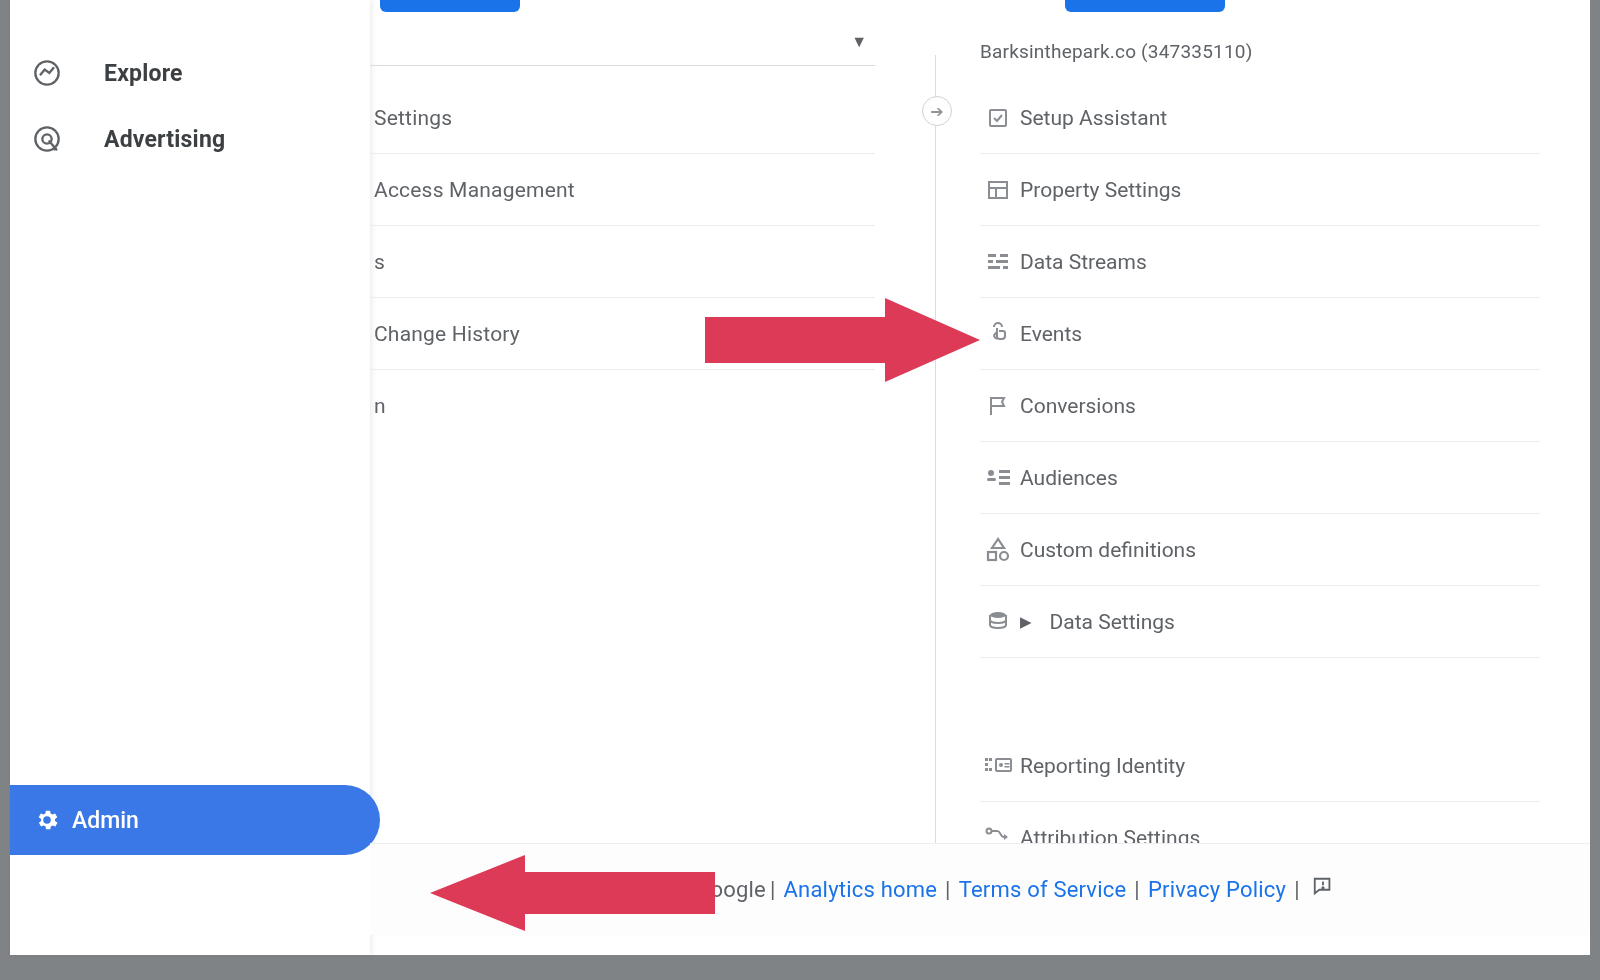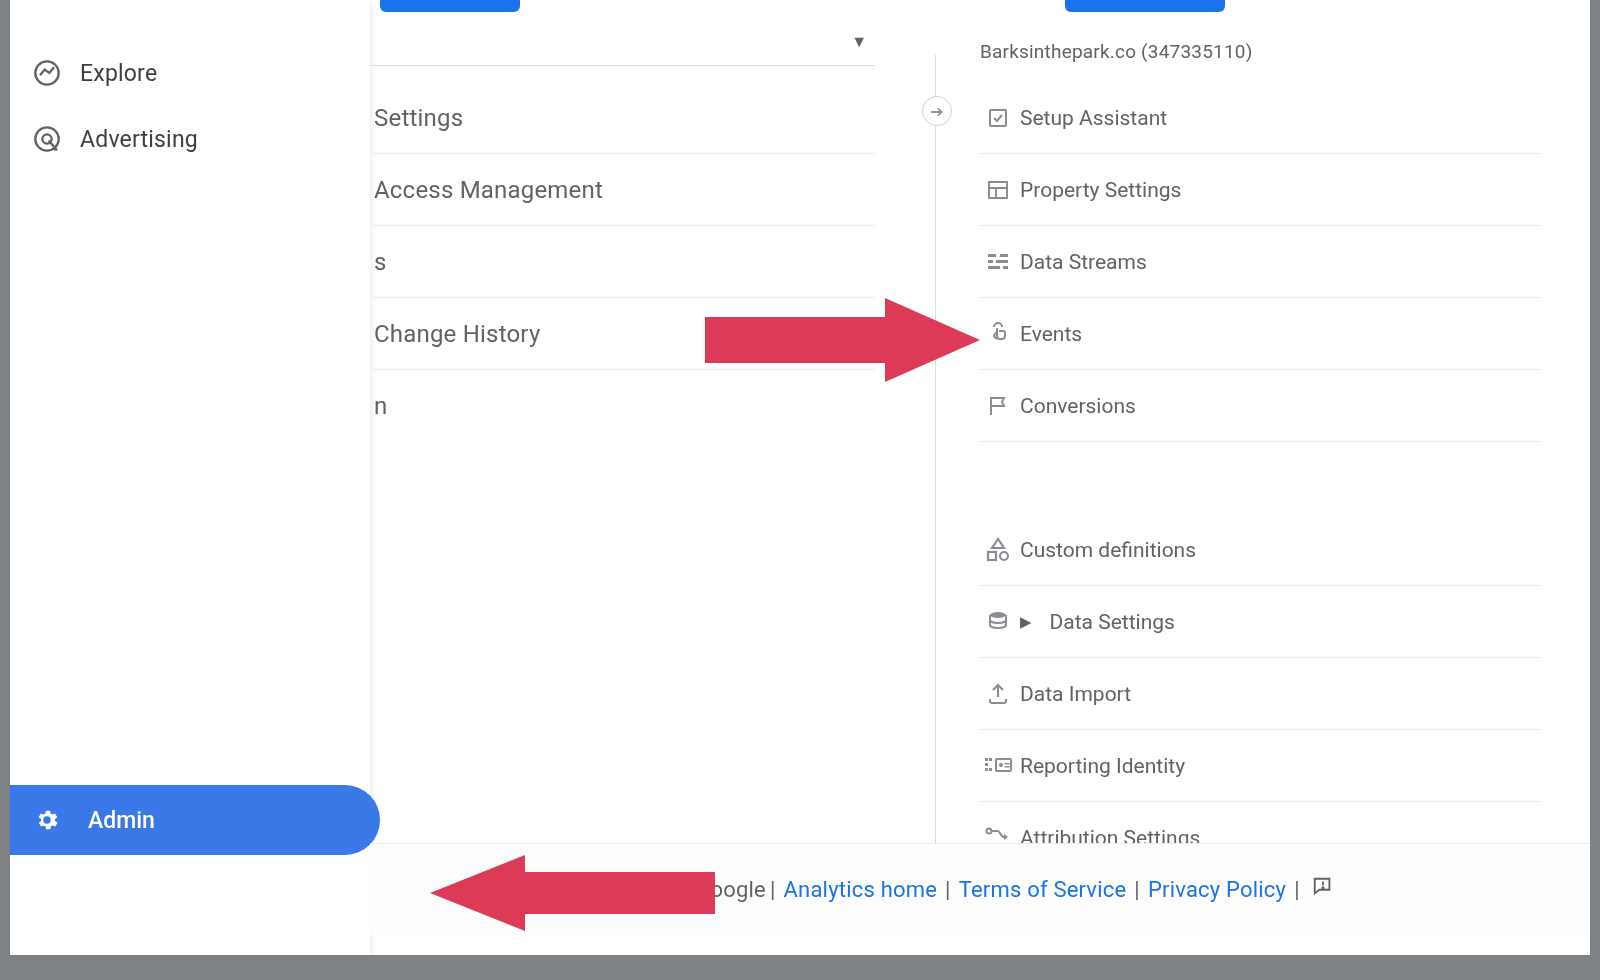--- a/index.html
+++ b/index.html
@@ -6,30 +6,30 @@
     body { background:#808386; width:1600px; height:980px; overflow:hidden; }
     .stage { position:absolute; left:10px; top:0; width:1580px; height:955px; background:#fff; }
 
     
     .top-accent   { position:absolute; top:0; height:12px; background:#1a73e8; border-radius:0 0 6px 6px; }
     .accent-left  { left:370px; width:140px; }
     .accent-right { left:1055px; width:160px; }
 
     
     .sidebar { position:absolute; left:0; top:0; width:360px; height:100%; background:#fff; box-shadow:2px 0 6px rgba(0,0,0,.08); }
-    .side-item { display:flex; align-items:center; gap:18px; padding:18px 0 18px 22px; font-size:23px; color:#3c4043; font-weight:400; letter-spacing:.2px; cursor:pointer; }
+    .side-item { display:flex; align-items:center; gap:42px; padding:18px 0 18px 22px; font-size:23px; color:#3c4043; font-weight:700; letter-spacing:.2px; cursor:pointer; }
     .side-item .ic { width:30px; height:30px; display:flex; align-items:center; justify-content:center; color:#5f6368; }
-    .admin-pill { position:absolute; left:0; bottom:100px; width:370px; height:70px; background:#3b78e7; border-radius:0 40px 40px 0; display:flex; align-items:center; gap:26px; padding-left:22px; color:#fff; font-size:23px; font-weight:500; cursor:pointer; }
+    .admin-pill { position:absolute; left:0; bottom:100px; width:370px; height:70px; background:#3b78e7; border-radius:0 40px 40px 0; display:flex; align-items:center; gap:10px; padding-left:22px; color:#fff; font-size:23px; font-weight:500; cursor:pointer; }
     .admin-pill .ic { color:#fff; width:30px;height:30px;display:flex;align-items:center;justify-content:center;}
 
     
     .account-col { position:absolute; left:360px; top:0; width:570px; height:100%; }
     .account-select { position:absolute; left:0; top:18px; width:505px; height:48px; border-bottom:1px solid #d9dbde; }
     .account-select .caret { position:absolute; right:8px; top:14px; font-size:16px; color:#5f6368; }
-    .acc-row { position:absolute; left:0; width:505px; height:72px; border-bottom:1px solid #ececec; display:flex; align-items:center; padding-left:4px; font-size:24px; color:#5f6368; letter-spacing:.2px; cursor:pointer; }
+    .acc-row { position:absolute; left:0; width:505px; height:72px; border-bottom:1px solid #ececec; display:flex; align-items:center; padding-left:4px; font-size:21px; color:#5f6368; letter-spacing:.2px; cursor:pointer; }
     .r1{top:82px}.r2{top:154px}.r3{top:226px}.r4{top:298px}.r5{top:370px}
 
     
     .prop-col { position:absolute; left:970px; top:0; width:610px; height:100%; }
     .vline { position:absolute; left:-45px; top:55px; width:0; height:840px; border-left:1.5px solid #d9dbde; }
     .collapse-btn { position:absolute; left:-58px; top:96px; width:30px; height:30px; border-radius:50%; background:#fff; border:1.5px solid #cfd2d6; display:flex; align-items:center; justify-content:center; color:#8f9296; font-size:16px; cursor:pointer; }
 
     .prop-head { position:absolute; left:0; top:24px; font-size:19px; color:#5f6368; letter-spacing:.2px;margin-top:16px; }
     .prop-row  { position:absolute; left:0; width:560px; height:72px; border-bottom:1px solid #ececec; display:flex; align-items:center; gap:8px; padding-left:4px; font-size:21px; color:#5f6368; cursor:pointer; }
     .prop-row .ic { width:28px; height:28px; display:flex; align-items:center; justify-content:center; color:#8a8e93; flex:0 0 28px; }
@@ -161,50 +161,52 @@
     </div>
     <div class="prop-row pr5">
       <span class="ic">
           <svg width="24" height="24" viewBox="0 0 24 24" fill="none" stroke="currentColor" stroke-width="2">
             <line x1="5" y1="3" x2="5" y2="21"></line>
             <path d="M5 4h13l-2 4 2 4H5"></path>
           </svg>
         </span>
       <span class="lbl">Conversions</span>
     </div>
+    <div class="prop-row pr6">
+      <span class="ic">
+          <svg width="26" height="22" viewBox="0 0 26 22" fill="currentColor">
+            <circle cx="6" cy="6" r="3"></circle>
+            <rect x="2" y="11" width="9" height="3" rx="1.5"></rect>
+            <rect x="14" y="3" width="11" height="3"></rect>
+            <rect x="14" y="9" width="11" height="3"></rect>
+            <rect x="14" y="15" width="11" height="3"></rect>
+          </svg>
+        </span>
+      <span class="lbl">Audiences</span>
+    </div>
     <div class="prop-row pr7">
       <span class="ic">
           <svg width="26" height="26" viewBox="0 0 26 26" fill="none" stroke="currentColor" stroke-width="2.2">
             <polygon points="13 2 7 11 19 11"></polygon>
             <rect x="3" y="15" width="8" height="8"></rect>
             <circle cx="19" cy="19" r="4"></circle>
           </svg>
         </span>
       <span class="lbl">Custom definitions</span>
     </div>
     <div class="prop-row pr8 pr-indent">
       <span class="ic">
           <svg width="24" height="24" viewBox="0 0 24 24" fill="currentColor">
             <ellipse cx="12" cy="5" rx="8" ry="3"></ellipse>
             <path d="M4 5v5c0 1.7 3.6 3 8 3s8-1.3 8-3V5" fill="none" stroke="currentColor" stroke-width="2"></path>
             <path d="M4 10v5c0 1.7 3.6 3 8 3s8-1.3 8-3v-5" fill="none" stroke="currentColor" stroke-width="2"></path>
           </svg>
         </span>
       <span class="caret-r">▶</span>
       <span class="lbl">Data Settings</span>
-    </div>
-    <div class="prop-row pr9">
-      <span class="ic">
-          <svg width="24" height="24" viewBox="0 0 24 24" fill="none" stroke="currentColor" stroke-width="2">
-            <path d="M12 3v12"></path>
-            <polyline points="7 8 12 3 17 8"></polyline>
-            <path d="M4 17v2a2 2 0 002 2h12a2 2 0 002-2v-2"></path>
-          </svg>
-        </span>
-      <span class="lbl">Data Import</span>
     </div>
     <div class="prop-row pr11" style="border-bottom:none">
       <span class="ic">
           <svg width="26" height="24" viewBox="0 0 26 24" fill="none" stroke="currentColor" stroke-width="2">
             <circle cx="4" cy="5" r="2.5"></circle>
             <path d="M6.5 5 h6 c3 0 3 6 6 6 h2"></path>
             <polyline points="19 8 23 11 19 14" fill="currentColor" stroke="none"></polyline>
           </svg>
         </span>
       <span class="lbl">Attribution Settings</span>

